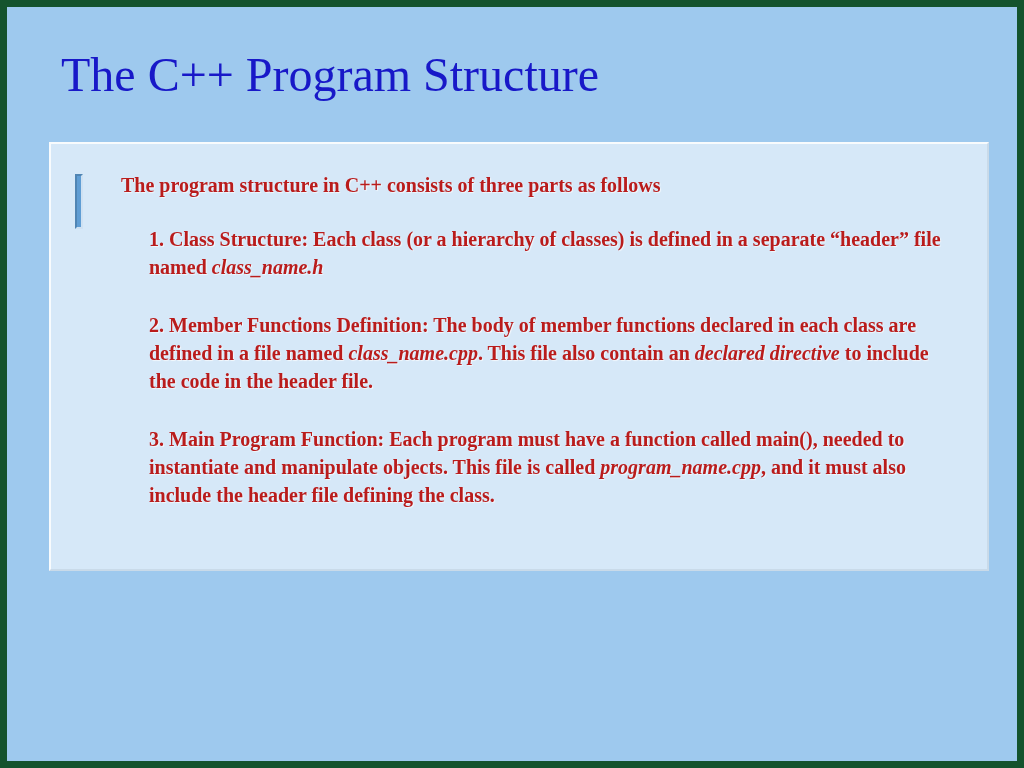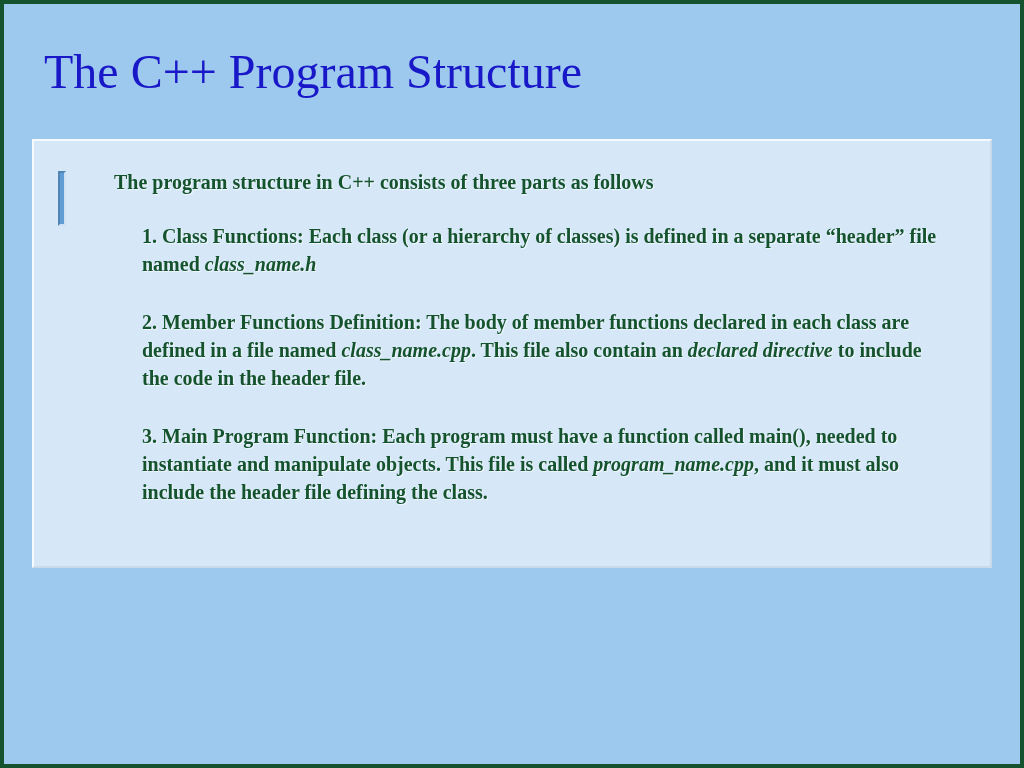--- a/index.html
+++ b/index.html
@@ -10,21 +10,22 @@
     font-family: "Times New Roman", Times, serif;
     overflow: hidden;
     position: relative;
   }
   .outer-frame {
     position: absolute;
     top: 0;
     left: 0;
     width: 1024px;
     height: 768px;
-    border: 4px solid #14532d;
+    border: 7px solid #14532d;
+    padding-left: 14px;
   }
   .title-area {
     padding: 40px 40px 30px 40px;
   }
   .title {
     font-size: 48px;
     color: #1818c8;
     font-weight: 400;
   }
   .content-panel {
@@ -43,22 +44,22 @@
     top: 30px;
     width: 8px;
     height: 55px;
     background: #5f9dd4;
     border-left: 2px solid rgba(0,0,0,0.15);
     border-top: 2px solid rgba(0,0,0,0.15);
     border-right: 2px solid rgba(255,255,255,0.7);
     border-bottom: 2px solid rgba(255,255,255,0.7);
   }
   .body-text {
-    margin-left: 40px;
-    color: #14532d;
+    margin-left: 30px;
+    color: #b91c1c;
   }
   .intro {
     font-size: 20px;
     font-weight: bold;
     margin-bottom: 28px;
     text-shadow: 1px 1px 1px rgba(255,255,255,0.7);
   }
   .item {
     font-size: 20px;
     font-weight: bold;
@@ -77,21 +78,21 @@
     <h1 class="title">The C++ Program Structure</h1>
   </div>
 
   <div class="content-panel">
     <div class="bar"></div>
     <div class="body-text">
       <p class="intro">The program structure in C++  consists of three parts as follows</p>
 
       <p class="item">
         <span>1.</span>
-        <span>Class Functions:</span><span> Each class (or a hierarchy of classes) is defined in a separate “header” file named </span><span class="italic">class_name.h</span><span></span><span class="italic"></span><span></span>
+        <span>Class Structure:</span><span> Each class (or a hierarchy of classes) is defined in a separate “header” file named </span><span class="italic">class_name.h</span><span></span><span class="italic"></span><span></span>
       </p>
 
       <p class="item">
         <span>2.</span>
         <span>Member Functions Definition:</span><span> The body of member functions declared in each class are defined in a file named </span><span class="italic">class_name.cpp</span><span>. This file also contain an </span><span class="italic">declared directive</span><span> to include the code in the header file.</span>
       </p>
 
       <p class="item">
         <span>3.</span>
         <span>Main Program Function:</span><span> Each program must have a function called main(), needed to instantiate and manipulate objects. This file is called </span><span class="italic">program_name.cpp</span><span>, and it must also include the header file defining the class.</span><span class="italic"></span><span></span>

